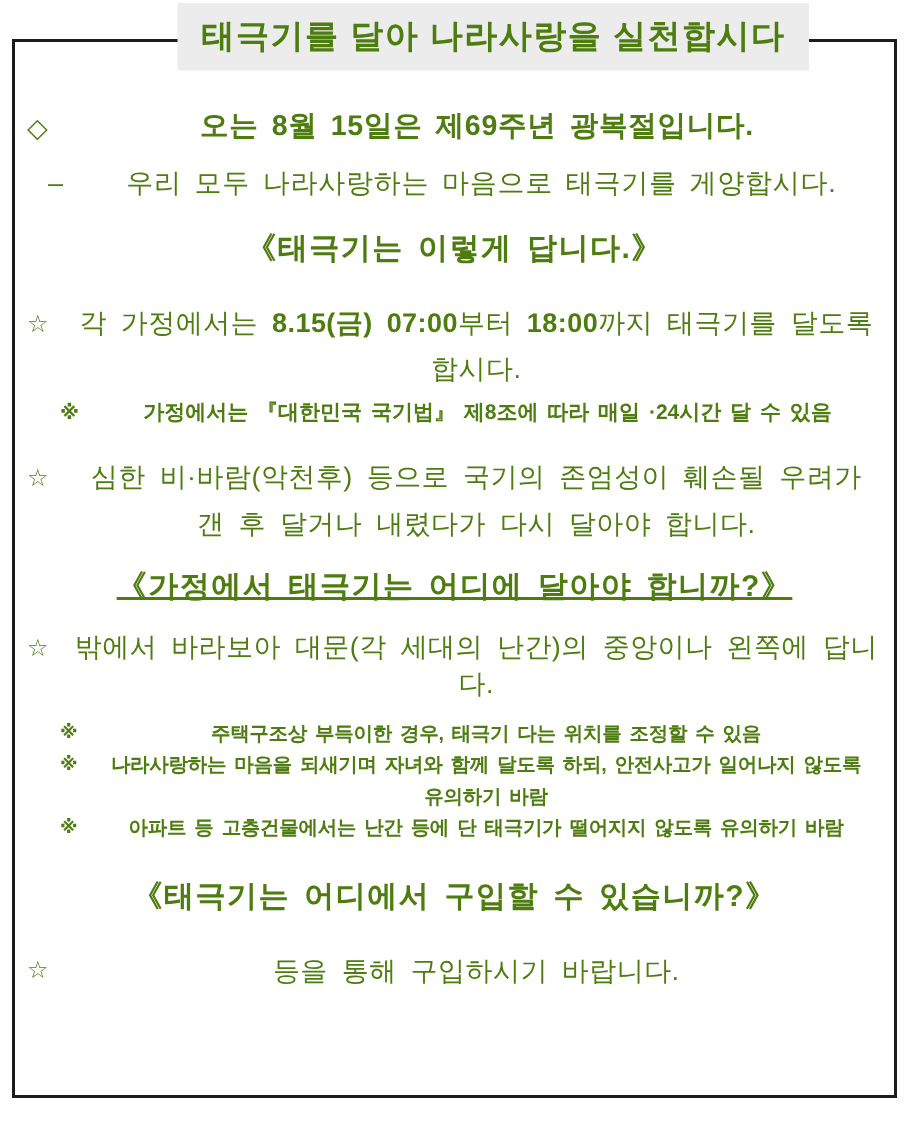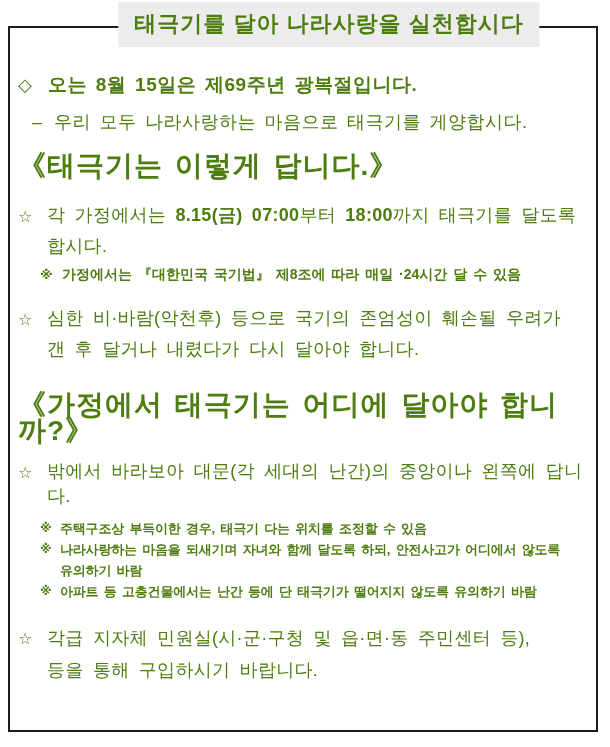--- a/index.html
+++ b/index.html
@@ -33,34 +33,35 @@
   }
   .content{
     position:absolute;
     left:10px;top:28px;
     width:588px;
     padding:45px 10px 0 8px;
     box-sizing:border-box;
   }
   .row{display:flex;align-items:flex-start;}
   .mk{flex:0 0 auto;text-align:left;}
-  .txt{flex:1 1 auto;}
+  .txt{flex:1 1 auto;text-align:center;}
   .intro1{font-size:19px;font-weight:bold;letter-spacing:0.5px;word-spacing:3px;line-height:24px;}
   .intro1 .mk{width:30px;font-size:18px;}
   .intro2{font-size:18px;letter-spacing:0.5px;word-spacing:3px;line-height:24px;margin-top:13px;}
   .intro2 .mk{width:22px;margin-left:14px;}
   .heading{
-    font-size:28px;
+    text-align:center;
+    font-size:20px;
     font-weight:bold;
     letter-spacing:1px;
     word-spacing:3px;
     line-height:26px;
   }
   .h1{margin-top:19px;}
-  .h2{margin-top:27px;}
+  .h2{margin-top:13px;text-decoration:underline;}
   .h3{margin-top:23px;}
   .bullet{font-size:18px;letter-spacing:0.3px;word-spacing:4px;line-height:31px;}
   .bullet .mk{width:29px;font-size:16px;padding-top:1px;}
   .b1{margin-top:21px;}
   .b2{margin-top:19px;}
   .b3{margin-top:15px;line-height:25px;}
   .b4{margin-top:20px;line-height:32px;}
   .bold-seg{font-weight:bold;}
   .note-law{
     font-size:14px;font-weight:bold;
@@ -127,33 +128,33 @@
     </div>
 
     <div class="notes-sm">
       <div class="row note-sm">
         <span class="mk">※</span>
         <span class="txt">주택구조상 부득이한 경우, 태극기 다는 위치를 조정할 수 있음</span>
       </div>
       <div class="row note-sm">
         <span class="mk">※</span>
         <span class="txt">
-          <div>나라사랑하는 마음을 되새기며 자녀와 함께 달도록 하되, 안전사고가 어디에서 않도록</div>
+          <div>나라사랑하는 마음을 되새기며 자녀와 함께 달도록 하되, 안전사고가 일어나지 않도록</div>
           <div>유의하기 바람</div>
         </span>
       </div>
       <div class="row note-sm">
         <span class="mk">※</span>
         <span class="txt">아파트 등 고층건물에서는 난간 등에 단 태극기가 떨어지지 않도록 유의하기 바람</span>
       </div>
     </div>
 
+    <div class="heading h3">《태극기는 어디에서 구입할 수 있습니까?》</div>
 
     <div class="row bullet b4">
       <span class="mk">☆</span>
       <span class="txt">
-        <div>각급 지자체 민원실(시·군·구청 및 읍·면·동 주민센터 등),</div>
         <div>등을 통해 구입하시기 바랍니다.</div>
       </span>
     </div>
 
   </div>
 </div>
 
 </body></html>

